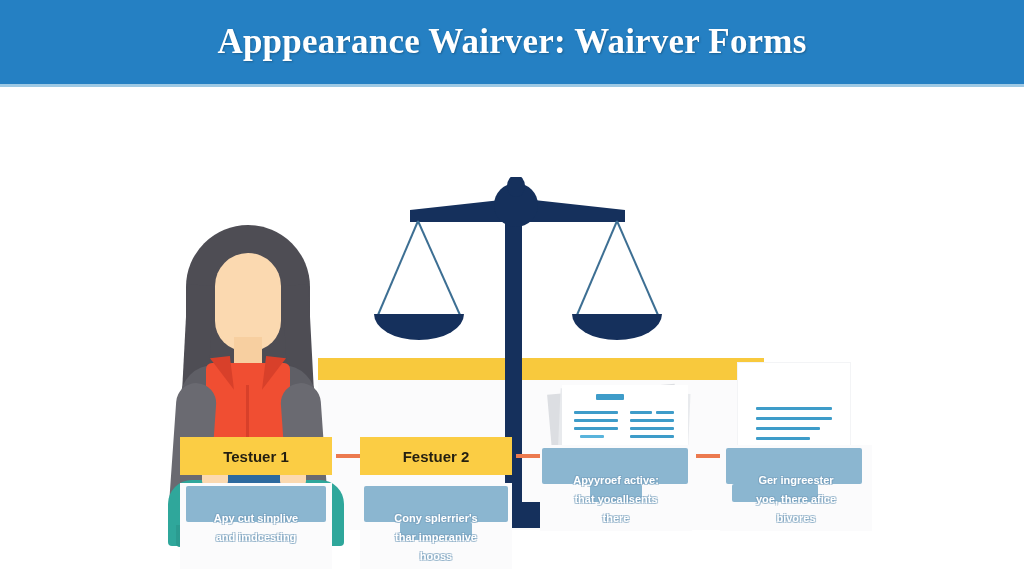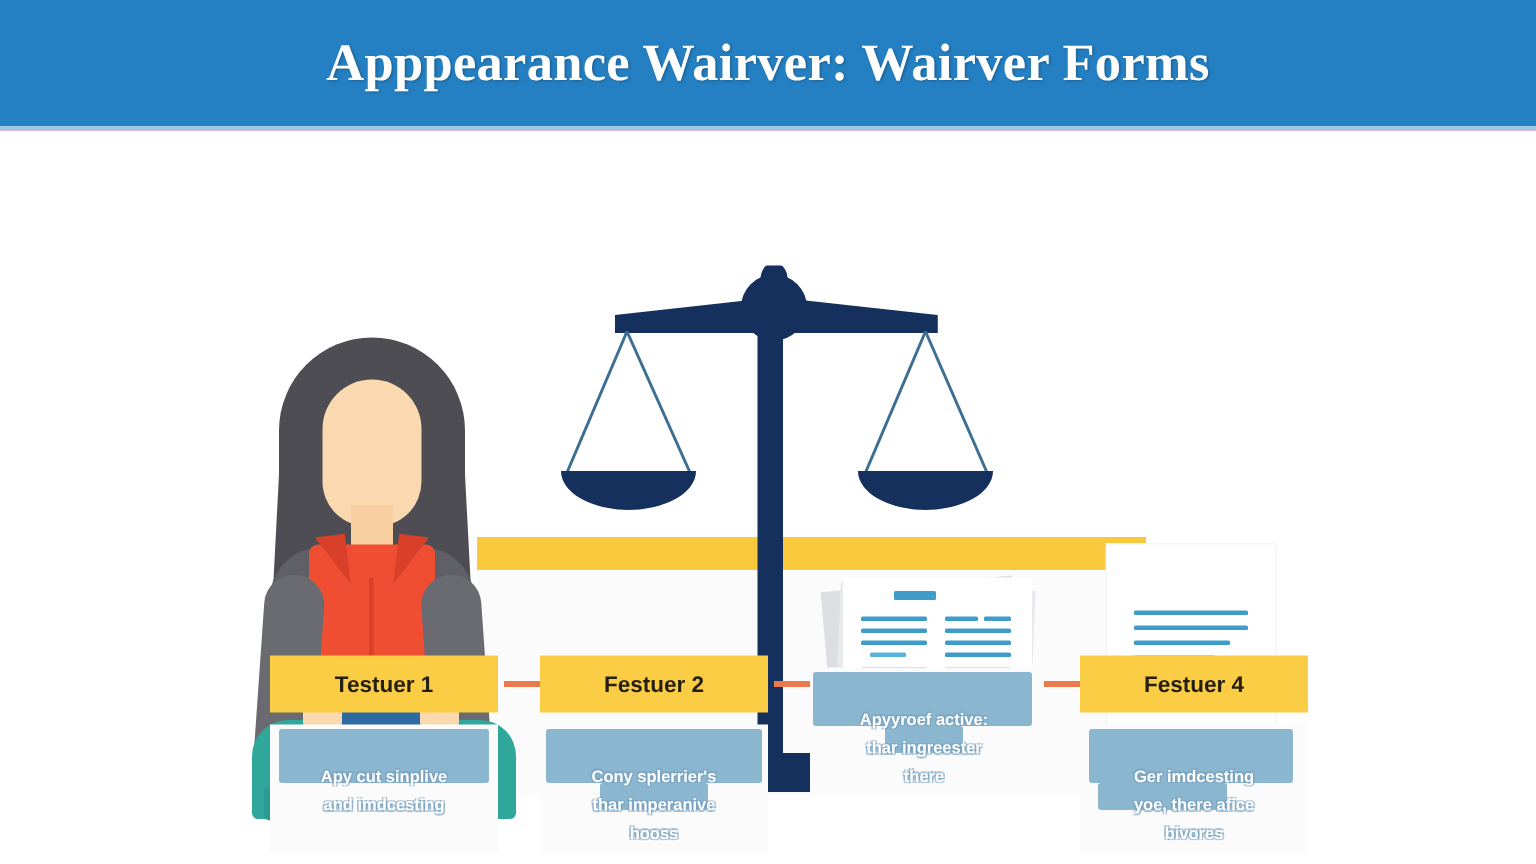--- a/index.html
+++ b/index.html
@@ -537,40 +537,37 @@
       <div class="arrow-line"></div>
       <div class="arrow-head"></div>
     </div>
 
     <div class="step" style="left:528px;">
       <div class="step-caption-wrap">
         <div class="caption-highlight" style="left:2px; top:3px; width:146px; height:36px;"></div>
         <div class="caption-highlight" style="left:50px; top:39px; width:52px; height:18px;"></div>
         <div class="step-caption">
           <span class="ctext">Apyyroef active:</span><br>
-          <span class="ctext">thar ingreester</span><br>
+          <span class="ctext">that yocallsents</span><br>
           <span class="ctext">there</span>
         </div>
       </div>
     </div>
 
     <div class="arrow" style="left:684px;">
       <div class="arrow-line"></div>
       <div class="arrow-head"></div>
     </div>
 
     <div class="step" style="left:708px;">
-      <div class="step-box">
-        <span>Festuer 4</span>
-      </div>
       <div class="step-caption-wrap">
         <div class="caption-highlight" style="left:6px; top:3px; width:136px; height:36px;"></div>
         <div class="caption-highlight" style="left:12px; top:39px; width:86px; height:18px;"></div>
         <div class="step-caption">
-          <span class="ctext">Ger imdcesting</span><br>
+          <span class="ctext">Ger ingreester</span><br>
           <span class="ctext">yoe, there afice</span><br>
           <span class="ctext">bivores</span>
         </div>
       </div>
     </div>
 
   </div>
 
 </div>
 

